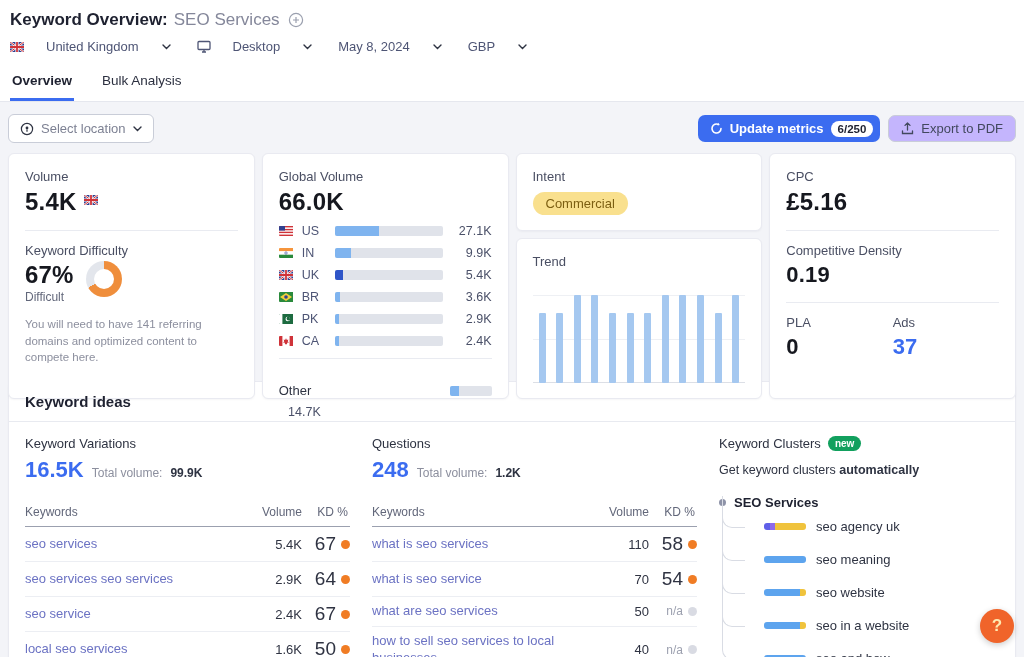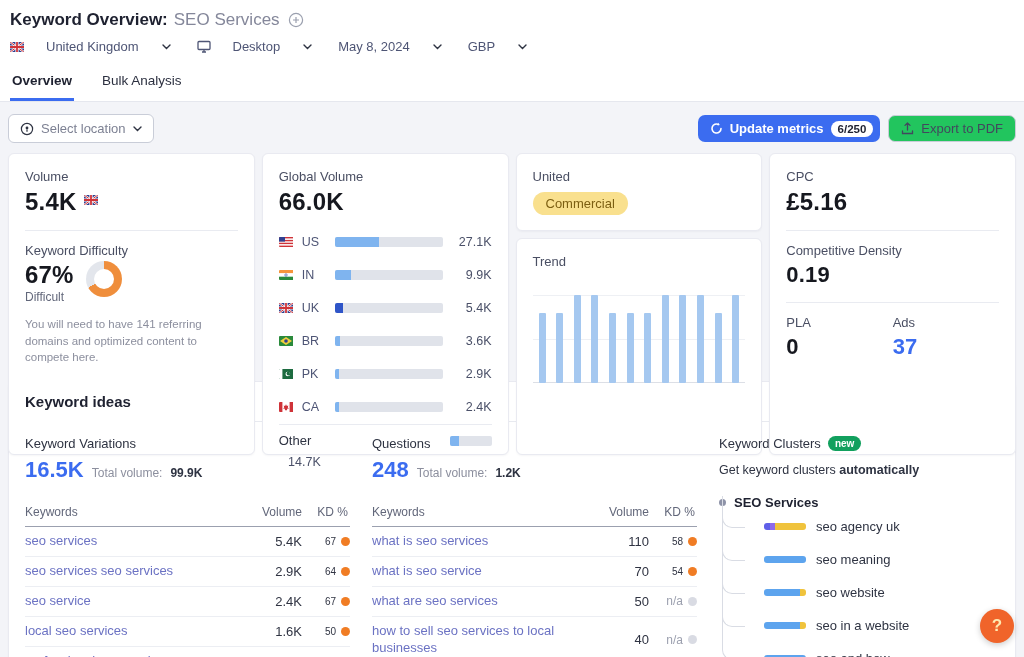--- a/index.html
+++ b/index.html
@@ -23,42 +23,42 @@
   .flag { display:inline-flex; border-radius:1px; overflow:hidden; }
   .tabs { display:flex; gap:26px; margin-top:15px; border-bottom:1px solid #e5e7ee; margin-left:-10px; margin-right:-12px; padding-left:10px; }
   .tab { font-size:13.5px; padding:4px 2px 10px; color:#2c3040; cursor:pointer; border-bottom:3px solid transparent; }
   .tab.active { font-weight:700; color:#1e2130; border-bottom-color:var(--accent);text-align:right; }
   
   .toolbar { display:flex; justify-content:space-between; align-items:center; padding:12px 8px 0 8px; }
   .select-location { display:flex; align-items:center; gap:7px; background:#fff; border:1px solid #c9cdd8; border-radius:6px; padding:6px 11px; font-size:13px; color:#7d8193; cursor:pointer; }
   .toolbar-right { display:flex; gap:8px;justify-content:space-between; }
   .btn-update { display:flex; align-items:center; gap:7px; background:var(--accent); border:none; border-radius:7px; color:#fff; font-size:13px; font-weight:700; padding:5px 7px 5px 12px; cursor:pointer; font-family:inherit; }
   .quota-pill { background:#fff; color:#1e2130; font-size:11.5px; font-weight:700; border-radius:9px; padding:2px 7px; }
-  .btn-export { display:flex; align-items:center; gap:7px; background:#22c55e; border:1px solid #c9cdd8; border-radius:7px; color:#42485e; font-size:13px; padding:5px 12px; cursor:pointer; font-family:inherit; }
+  .btn-export { display:flex; align-items:center; gap:7px; background:#c4b5fd; border:1px solid #c9cdd8; border-radius:7px; color:#42485e; font-size:13px; padding:5px 12px; cursor:pointer; font-family:inherit; }
   
   .cards { display:grid; grid-template-columns:repeat(4,1fr); gap:7px; margin:10px 8px 0; height:218px; }
   .card { background:#fff; border:1px solid #e9eaf1; border-radius:6px; box-shadow:0 1px 2px rgba(20,22,40,.04); padding:15px 16px; }
   .metric-label { font-size:13px; color:#4a4f63; }
   .metric-value { font-size:24px; font-weight:700; color:#16181f; margin-top:4px; letter-spacing:.2px; }
   .hr { border:none; border-top:1px solid #e9ebf1; margin:14px 0 12px; }
   .vol-value-row { display:flex; align-items:center; gap:7px; }
   .kd-row { display:flex; align-items:flex-start; gap:12px; margin-top:3px; }
   .donut { width:36px; height:36px; border-radius:50%; position:relative;
            background:conic-gradient(var(--donut-orange) 0deg 241deg,#e3e6ec 241deg 360deg); }
   .donut::after { content:""; position:absolute; inset:8px; background:#fff; border-radius:50%; }
   .kd-tag { font-size:12px; color:#62677a; margin-top:1px; }
   .kd-note { font-size:11.5px; line-height:1.45; color:#8c8f9e; margin-top:12px; }
   
-  .crow { display:grid; grid-template-columns:16px 26px 1fr 42px; align-items:center; gap:7px; margin-top:18px; height:15px; }
+  .crow { display:grid; grid-template-columns:16px 26px 1fr 42px; align-items:center; gap:7px; margin-top:7px; height:15px; }
   .ccode { font-size:12.5px; color:#4e5575; }
   .ctrack { height:10px; background:#e0e3ea; border-radius:2px; overflow:hidden; }
   .cfill { display:block; height:100%; background:var(--bar-blue); }
   .cfill.dark { background:var(--bar-dark); }
   .cval { font-size:12.5px; color:#4a5068; text-align:right; }
-  .other-row { border-top:1px solid #e9ebf1; margin-top:10px; padding-top:8px; }
+  .other-row { border-top:1px solid #e9ebf1; margin-top:10px; padding-top:24px; }
   .other-row .ccode-other { font-size:13px; color:#2e3342; grid-column:1 / span 2; }
   .other-row.crow{ grid-template-columns:42px 0 1fr 42px; }
   
   .col-stack { display:flex; flex-direction:column; gap:7px; }
   .intent-card { flex:none; }
   .intent-pill { display:inline-block; background:var(--intent-bg); color:var(--intent-text); font-size:13px; border-radius:12px; padding:4px 13px; margin-top:8px; }
   .trend-card { flex:1; }
   .trend-chart { position:relative; height:100px; margin-top:14px; }
   .gridline { position:absolute; left:0; right:0; height:0; border-top:1px solid #eef0f4; }
   .gridline.base { border-top-color:#dcdfe6; }
@@ -75,21 +75,21 @@
   .count-row { display:flex; align-items:baseline; gap:8px; margin-top:6px; }
   .big-count { font-size:22px; font-weight:700; color:var(--accent); }
   .total-label { font-size:12px; color:#8c8f9e; }
   .total-val { font-size:12px; font-weight:700; color:#2e3342; }
   .thead { display:grid; grid-template-columns:1fr 48px 48px; font-size:12px; color:#62677a; padding:6px 0 7px; border-bottom:1px solid #9ba0af; margin-top:16px; }
   .thead .h-vol { text-align:right; }
   .thead .h-kd { text-align:right; padding-right:2px; }
   .trow { display:grid; grid-template-columns:1fr 48px 48px; align-items:center; padding:6px 0; border-bottom:1px solid #eceef3; min-height:27px; }
   .klink { font-size:13px; color:var(--link); text-decoration:none; line-height:1.3; padding-right:8px; cursor:pointer; }
   .tvol { font-size:13px; color:#2f3342; text-align:right; }
-  .tkd { font-size:10px; color:#2f3342; display:flex; justify-content:flex-end; align-items:center; gap:5px; }
+  .tkd { font-size:19px; color:#2f3342; display:flex; justify-content:flex-end; align-items:center; gap:5px; }
   .tkd.na-text { color:#9ca0af; font-size:12px; }
   .dot { width:9px; height:9px; border-radius:50%; display:inline-block; }
   .dot.orange{ background:var(--kd-orange);} .dot.yellow{ background:var(--kd-yellow);} .dot.na{ background:var(--kd-na);}
   
   .cluster-sub { font-size:12.5px; color:#2e3342; margin-top:12px; }
   .cluster-root { display:flex; align-items:center; gap:8px; margin-top:18px; font-size:13px; font-weight:700; }
   .root-dot { width:7px; height:7px; border-radius:50%; background:#8e93a8; }
   .cluster-tree { margin-left:3px; position:relative; }
   .citem { position:relative; display:flex; align-items:center; gap:10px; padding:9px 0 9px 42px; cursor:pointer; }
   .citem::before { content:""; position:absolute; left:0; top:-14px; width:22px; height:31px; border-left:1px solid #d9dce4; border-bottom:1px solid #d9dce4; border-bottom-left-radius:10px; }
@@ -331,21 +331,21 @@
       <span></span>
       <span class="ctrack">
           <span class="cfill" id="other-fill" style="width: 22%;"></span>
         </span>
       <span class="cval">14.7K</span>
     </div>
   </div>
 
   <div class="col-stack">
     <div class="card intent-card">
-      <div class="metric-label">United</div>
+      <div class="metric-label">Intent</div>
       <span class="intent-pill">Commercial</span>
     </div>
     <div class="card trend-card">
       <div class="metric-label">Trend</div>
       <div class="trend-chart">
         <div class="gridline" style="top:12px"></div>
         <div class="gridline" style="top:56px"></div>
         <div class="gridline base" style="bottom:0"></div>
         <div class="tbars" id="trend-bars">
             <span class="tbar" style="height:80%"></span>

